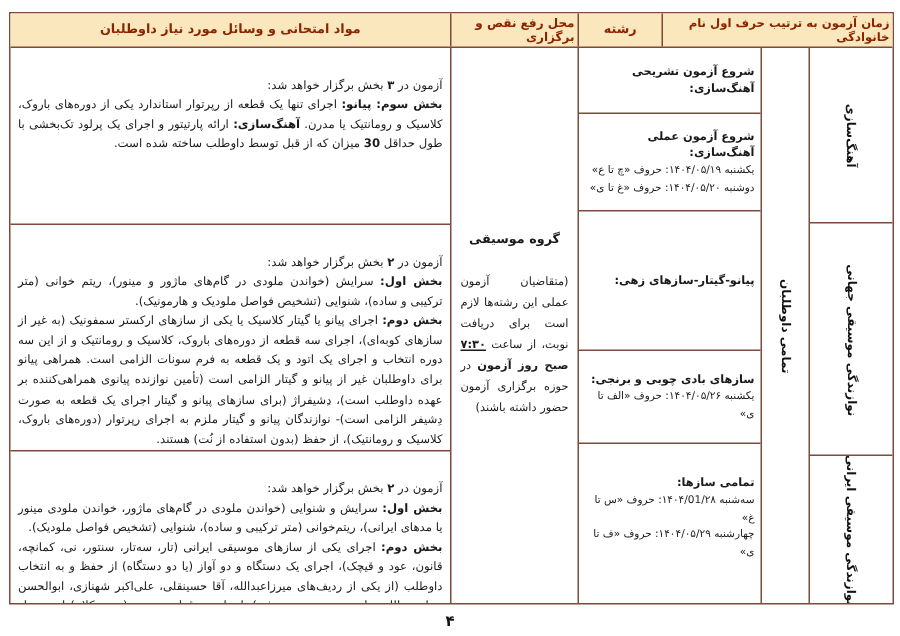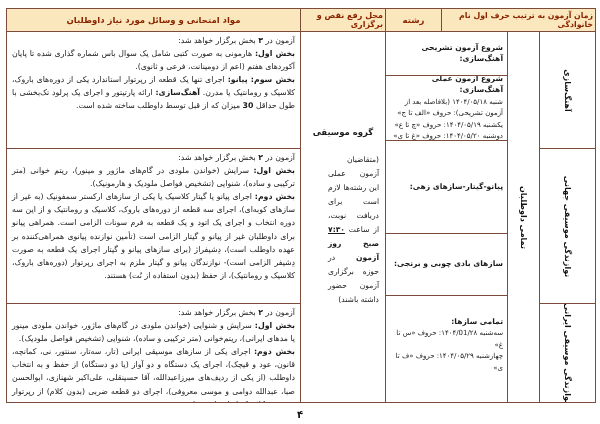--- a/index.html
+++ b/index.html
@@ -34,22 +34,22 @@
   .rot{transform:rotate(90deg);white-space:nowrap;font-weight:bold;
        font-size:8px;letter-spacing:.5px;color:#111;}
   .sched{display:flex;flex-direction:column;justify-content:center;
          padding:2px 4px;text-align:right;}
   .stitle{font-weight:bold;font-size:7.6px;line-height:1.5;margin-bottom:1px;}
   .sline{font-size:7px;line-height:1.65;}
   .loc{display:flex;flex-direction:column;justify-content:center;align-items:center;
        gap:16px;padding:4px;}
   .ltitle{font-weight:bold;font-size:8.5px;text-align:center;}
   .lnote{font-size:7.6px;line-height:1.85;text-align:justify;padding:0 2px;}
-  .lnote .para{text-align:justify;margin-left:21px;}
-  .mat{padding:2px 5px;font-size:7.8px;line-height:1.68;}
+  .lnote .para{text-align:justify;}
+  .mat{padding:2px 5px;font-size:7.8px;line-height:1.68;margin-top:16px;}
   .mat .para{text-align:justify;text-justify:inter-word;}
   .b{font-weight:bold;}
   .u{text-decoration:underline;}
   .pagenum{position:absolute;bottom:4px;left:0;width:100%;text-align:center;
            font-size:10px;font-weight:bold;color:#111;}
 </style>
 </head>
 <body>
 
 <div class="page">
@@ -82,30 +82,32 @@
         </div>
       </div>
 
       <div class="col col-sched">
         <div class="cell sched" style="height:44px">
           <div class="stitle">شروع آزمون تشریحی آهنگ‌سازی:</div>
         </div>
         <div class="cell sched" style="height:65px">
           <div class="stitle">شروع آزمون عملی آهنگ‌سازی:</div>
           <div>
-              <div class="sline">شنبه ۱۴۰۴/۰۵/۱۸ (بلافاصله بعد از آزمون تشریحی): حروف «الف تا ج»</div>
               <div class="sline">یکشنبه ۱۴۰۴/۰۵/۱۹: حروف «چ تا ع»</div>
               <div class="sline">دوشنبه ۱۴۰۴/۰۵/۲۰: حروف «غ تا ی»</div>
             </div>
         </div>
         <div class="cell sched" style="height:93px">
           <div class="stitle">پیانو-گیتار-سازهای زهی:</div>
         </div>
         <div class="cell sched" style="height:62px">
           <div class="stitle">سازهای بادی چوبی و برنجی:</div>
+          <div>
+              <div class="sline">یکشنبه ۱۴۰۴/۰۵/۲۶: حروف «الف تا ی»</div>
+            </div>
         </div>
         <div class="cell sched" style="height:98px">
           <div class="stitle">تمامی سازها:</div>
           <div>
               <div class="sline">سه‌شنبه ۱۴۰۴/01/۲۸: حروف «س تا غ»</div>
               <div class="sline">چهارشنبه ۱۴۰۴/۰۵/۲۹: حروف «ف تا ی»</div>
             </div>
         </div>
       </div>
 
@@ -114,21 +116,20 @@
           <div class="ltitle">گروه موسیقی</div>
           <div class="lnote">
               <div class="para"><span>(متقاضیان آزمون عملی این رشته‌ها لازم است برای دریافت نوبت، از ساعت </span><span class="b u">۷:۳۰</span><span class="b"> صبح </span><span class="b">روز آزمون</span><span> در حوزه برگزاری آزمون حضور داشته باشند)</span></div>
             </div>
         </div>
       </div>
 
       <div class="col col-mat">
         <div class="cell mat" style="height:117px">
             <div class="para"><span>آزمون در </span><span class="b">۳</span><span> بخش برگزار خواهد شد:</span></div>
-            <div class="para"><span class="b">بخش اول:</span><span> هارمونی به صورت کتبی شامل یک سوال باس شماره گذاری شده تا پایان آکوردهای هفتم (اعم از دومینانت، فرعی و ثانوی).</span></div>
             <div class="para"><span class="b">بخش سوم: پیانو:</span><span> اجرای تنها یک قطعه از رپرتوار استاندارد یکی از دوره‌های باروک، کلاسیک و رومانتیک یا مدرن. </span><span class="b">آهنگ‌سازی:</span><span> ارائه پارتیتور و اجرای یک پرلود تک‌بخشی با طول حداقل </span><span class="b">30</span><span> میزان که از قبل توسط داوطلب ساخته شده است.</span></div>
           </div>
         <div class="cell mat" style="height:155px">
             <div class="para"><span>آزمون در </span><span class="b">۲</span><span> بخش برگزار خواهد شد:</span></div>
             <div class="para"><span class="b">بخش اول:</span><span> سرایش (خواندن ملودی در گام‌های ماژور و مینور)، ریتم خوانی (متر ترکیبی و ساده)، شنوایی (تشخیص فواصل ملودیک و هارمونیک).</span></div>
             <div class="para"><span class="b">بخش دوم:</span><span> اجرای پیانو یا گیتار کلاسیک یا یکی از سازهای ارکستر سمفونیک (به غیر از سازهای کوبه‌ای)، اجرای سه قطعه از دوره‌های باروک، کلاسیک و رومانتیک و از این سه دوره انتخاب و اجرای یک اتود و یک قطعه به فرم سونات الزامی است. همراهی پیانو برای داوطلبان غیر از پیانو و گیتار الزامی است (تأمین نوازنده پیانوی همراهی‌کننده بر عهده داوطلب است)، دِشیفراژ (برای سازهای پیانو و گیتار اجرای یک قطعه به صورت دِشیفر الزامی است)- نوازندگان پیانو و گیتار ملزم به اجرای رپرتوار (دوره‌های باروک، کلاسیک و رومانتیک)، از حفظ (بدون استفاده از نُت) هستند.</span></div>
           </div>
         <div class="cell mat" style="height:98px">
             <div class="para"><span>آزمون در </span><span class="b">۲</span><span> بخش برگزار خواهد شد:</span></div>
             <div class="para"><span class="b">بخش اول:</span><span> سرایش و شنوایی (خواندن ملودی در گام‌های ماژور، خواندن ملودی مینور یا مدهای ایرانی)، ریتم‌خوانی (متر ترکیبی و ساده)، شنوایی (تشخیص فواصل ملودیک).</span></div>

